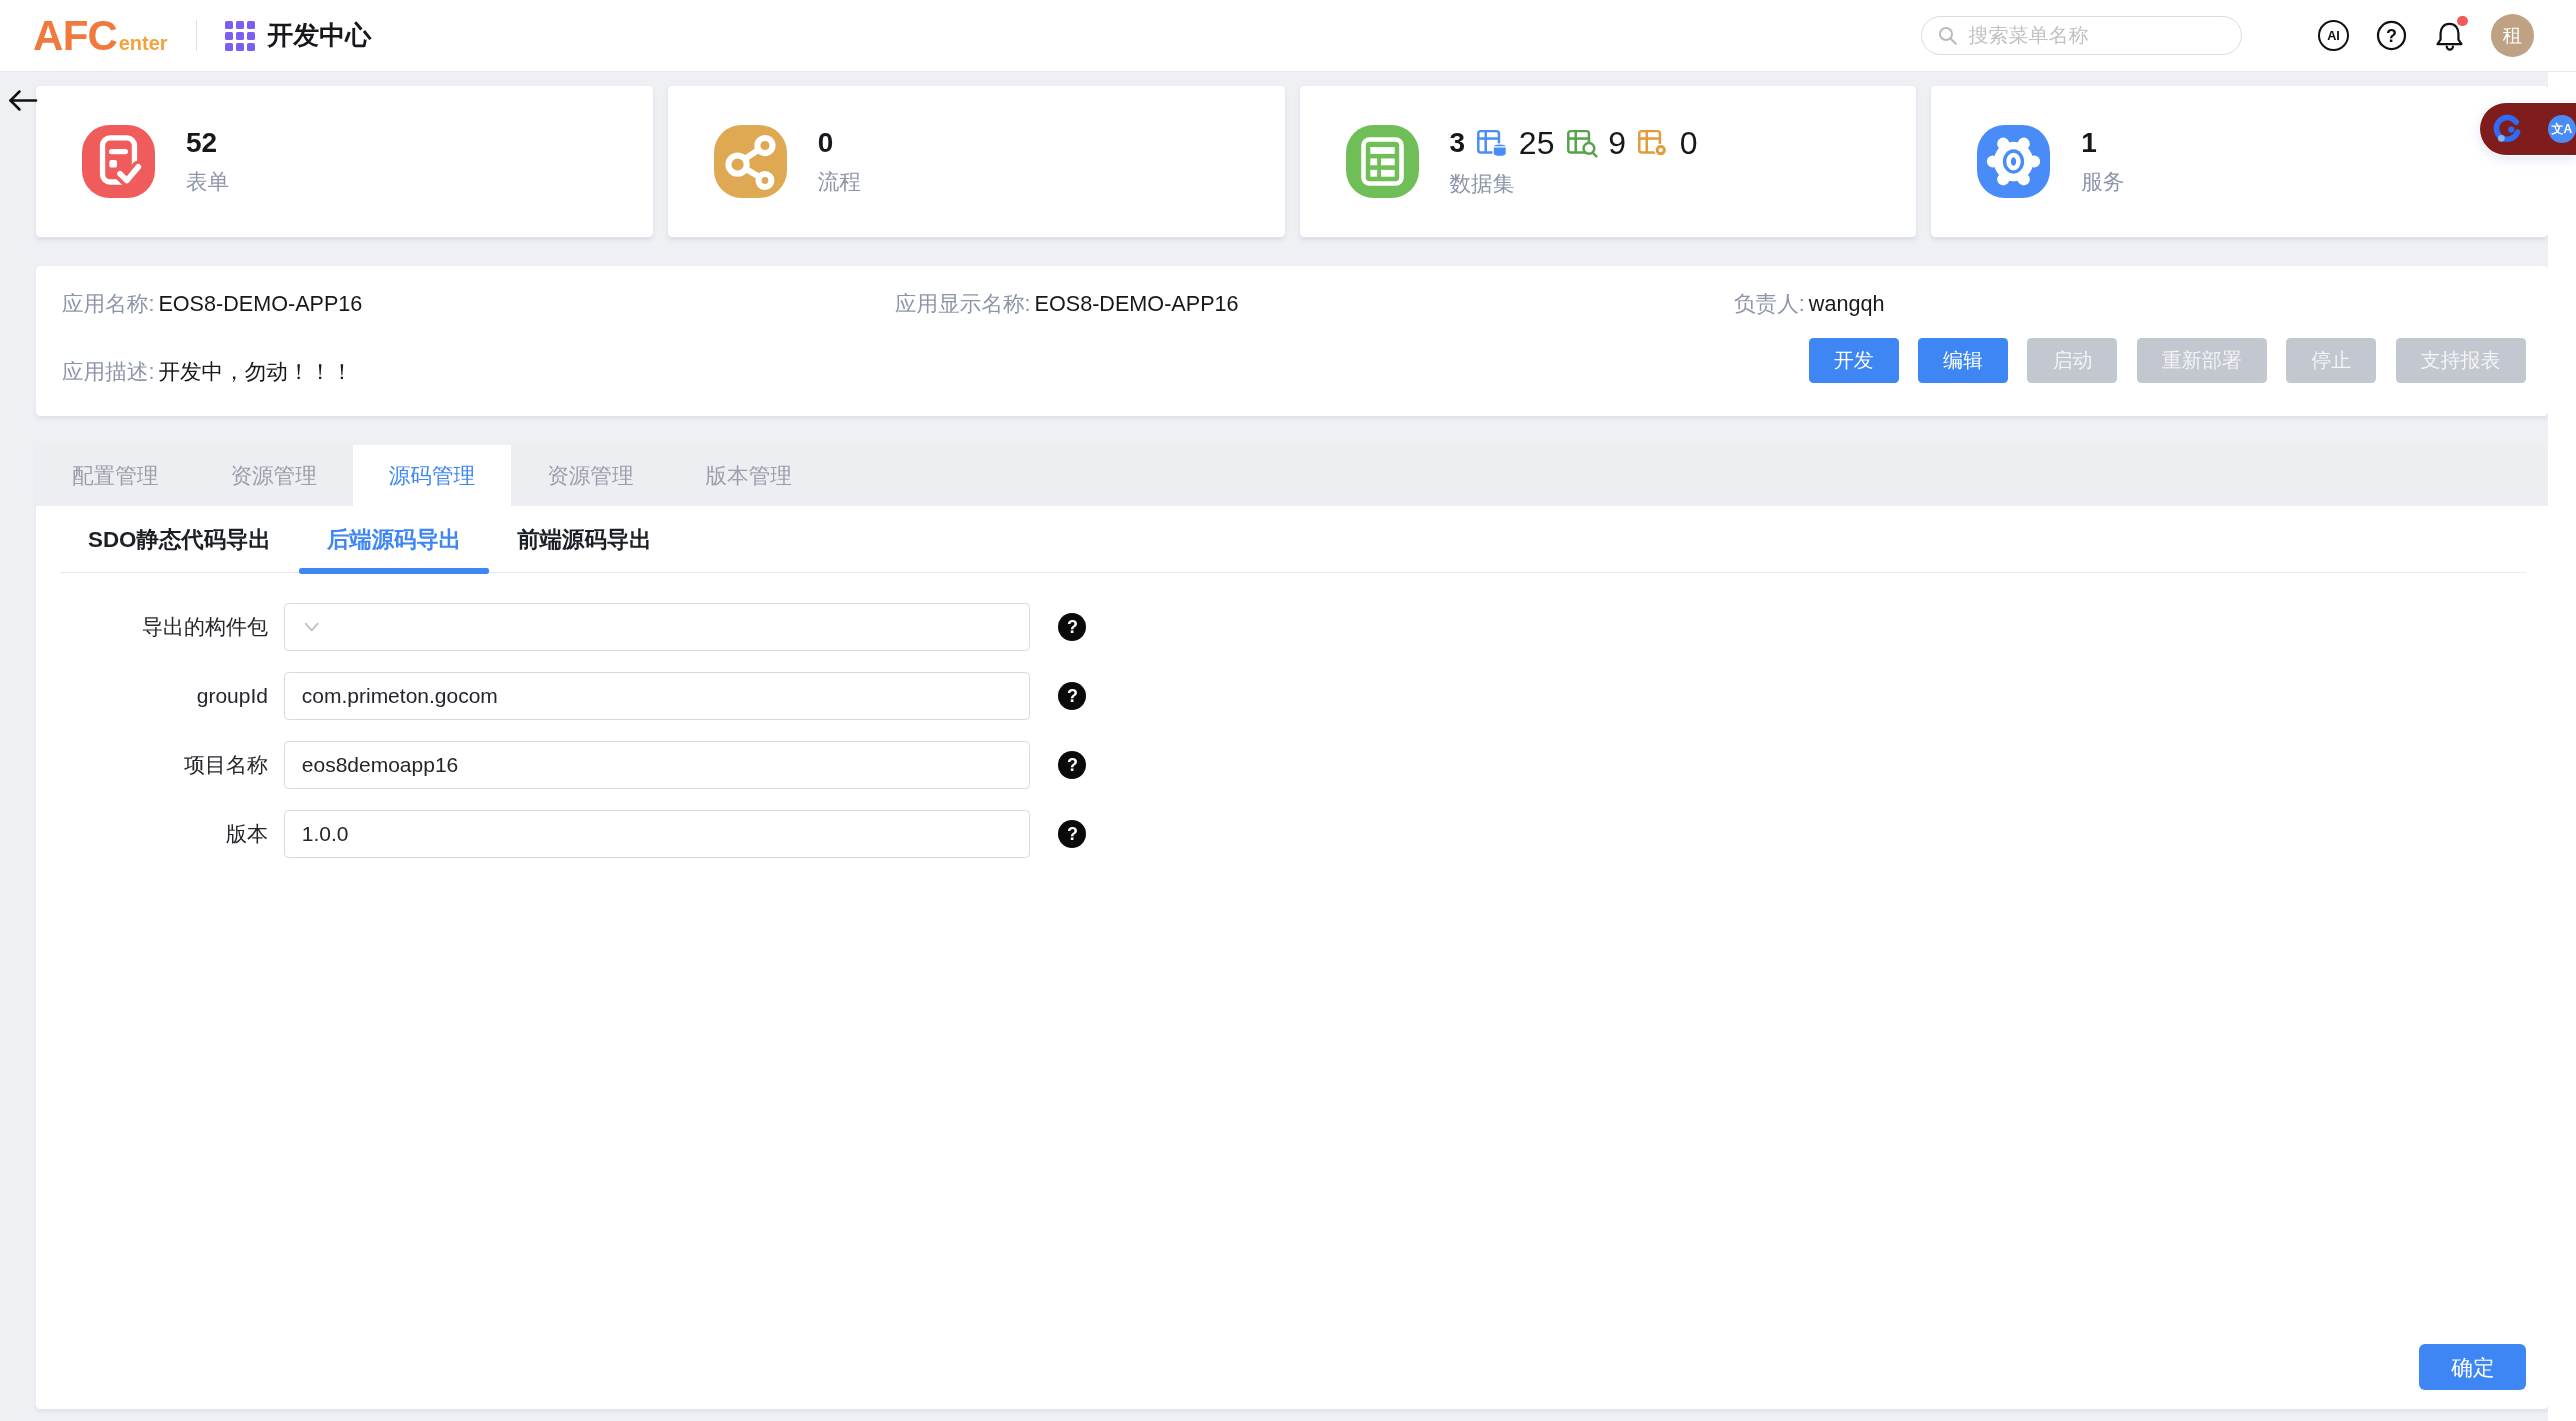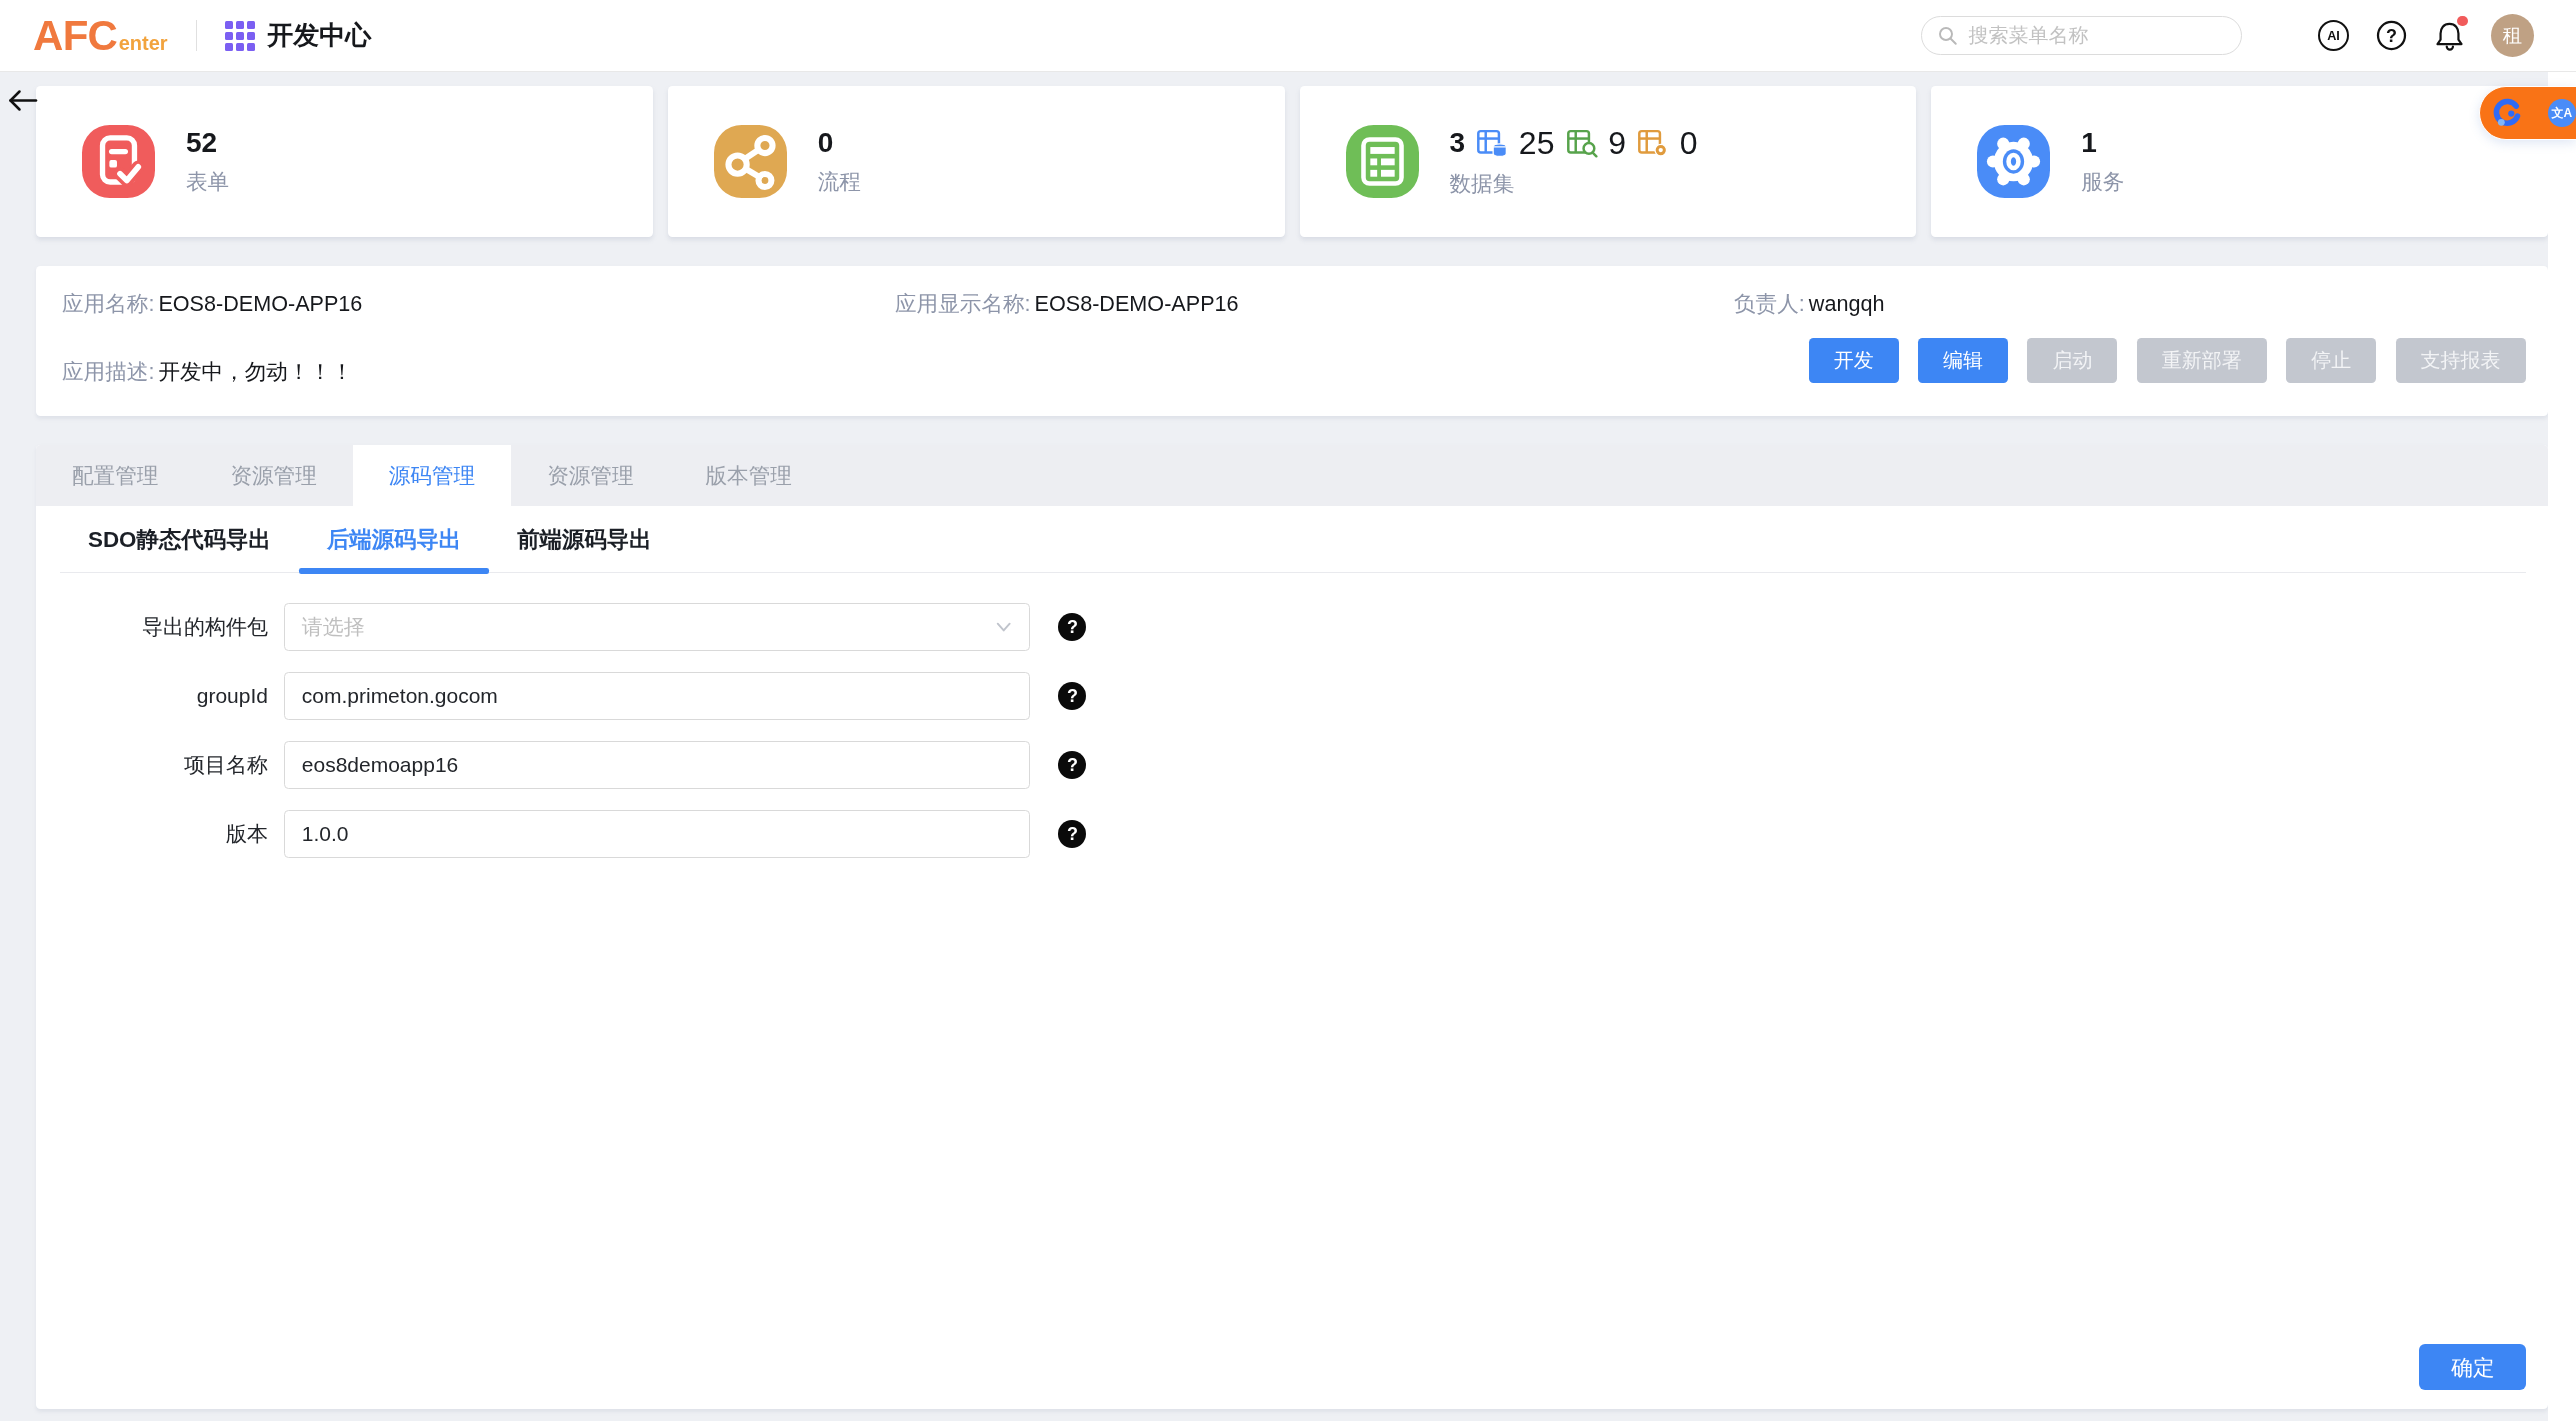--- a/index.html
+++ b/index.html
@@ -27,21 +27,21 @@
   .hdr-icons{display:flex;align-items:center;gap:25px;}
   .hdr-ic{width:33px;height:33px;position:relative;display:flex;align-items:center;justify-content:center;}
   .ai-badge{width:31px;height:31px;border:2.2px solid #111;border-radius:50%;display:flex;align-items:center;
     justify-content:center;font-size:12.7px;font-weight:bold;color:#111;}
   .bell-dot{position:absolute;right:-1.5px;top:-3px;width:10.4px;height:10.4px;border-radius:50%;background:#F15B5B;}
   .avatar{width:43px;height:43px;border-radius:50%;background:#BFA184;color:#fff;display:flex;
     align-items:center;justify-content:center;font-size:19.4px;}
   
   .right-strip{position:absolute;right:0;top:72px;width:28px;height:1349px;background:#fff;z-index:5;}
   
-  .float-widget{position:absolute;right:0;top:86px;width:97px;height:54px;background:#f97316;
+  .float-widget{position:absolute;right:0;top:102px;width:97px;height:54px;background:#7f1d1d;
     border:1.5px solid #fff;border-right:none;border-radius:27px 0 0 27px;display:flex;align-items:center;
     gap:26px;padding-left:12px;box-shadow:0 3px 10.4px rgba(80,120,200,.18);z-index:30;}
   .translate-pill{width:34px;height:28px;background:#4A8CF7;border-radius:50%;color:#fff;font-size:12px;
     font-weight:bold;display:flex;align-items:center;justify-content:center;}
   
   .back-arrow{position:absolute;left:6px;top:84px;width:33px;height:33px;z-index:10;cursor:pointer;}
   
   .cards-row{position:absolute;left:36px;top:86px;width:2512px;height:151px;display:flex;gap:15px;}
   .card{flex:1;background:#fff;border-radius:4.5px;box-shadow:0 3px 4.5px rgba(160,168,189,.25);
     display:flex;align-items:center;padding-left:46px;gap:31px;}
@@ -306,21 +306,20 @@
     <div class="subtab">SDO静态代码导出</div>
     <div class="subtab active">后端源码导出</div>
     <div class="subtab">前端源码导出</div>
   </div>
 
   <div class="form">
 
     <div class="form-row">
       <span class="form-label">导出的构件包</span>
       <div class="form-box">
-        <span class="select-placeholder">请选择</span>
         <svg width="19.4" height="19.4" viewBox="0 0 26 26">
           <polyline points="5,9 13,18 21,9" fill="none" stroke="#C0C4CC" stroke-width="2.6" stroke-linecap="round" stroke-linejoin="round"></polyline>
         </svg>
       </div>
       <div class="help-dot">?</div>
     </div>
 
     <div class="form-row">
       <span class="form-label">groupId</span>
       <div class="form-box">

